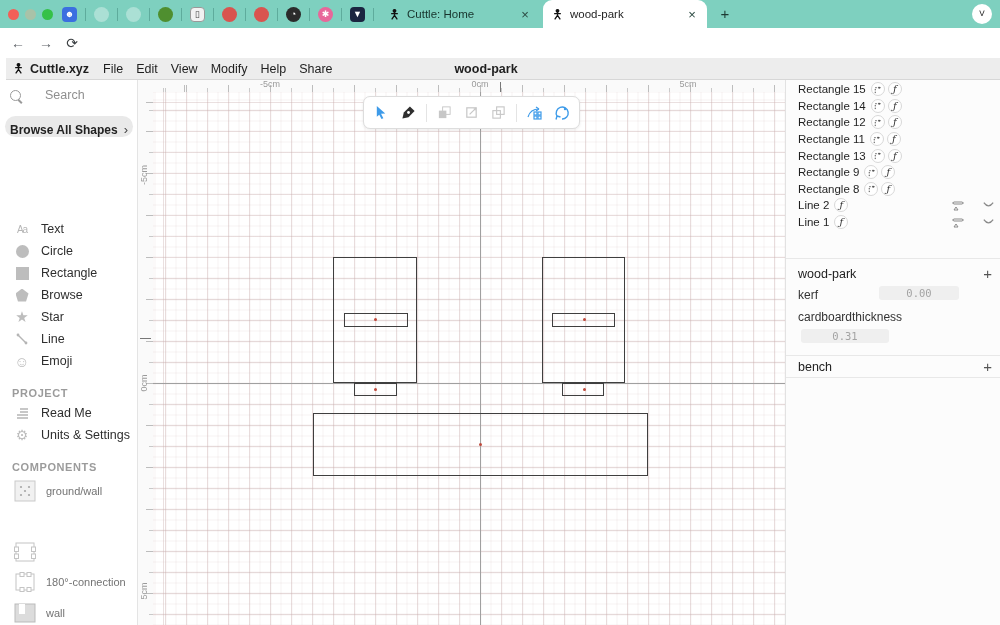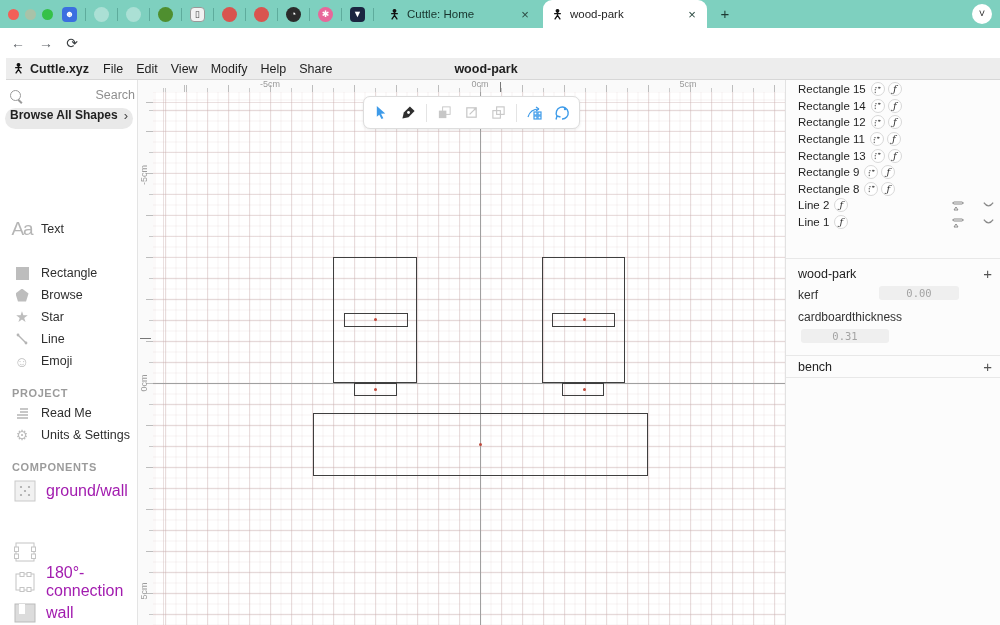--- a/index.html
+++ b/index.html
@@ -44,32 +44,32 @@
            display:flex;align-items:center;font-size:12.5px;color:#1e1e1e;box-sizing:border-box;}
   #menubar .brand{font-weight:700;margin:0 14px 0 6px;display:flex;align-items:center;gap:5px;}
   .menu-item{margin-right:13px;}
   #doc-title{position:absolute;left:400px;width:160px;text-align:center;font-weight:700;}
   
   #sidebar{position:absolute;left:0;top:80px;width:138px;height:545px;background:#fff;border-right:1px solid #e4e4e4;
            box-sizing:border-box;overflow:hidden;}
   #search-row{position:absolute;left:0;top:4px;width:138px;height:22px;display:flex;align-items:center;padding-left:10px;box-sizing:border-box;}
   .search-glass{width:9px;height:9px;border:1.5px solid #9a9a9a;border-radius:50%;position:relative;}
   .search-glass:after{content:"";position:absolute;left:8px;top:8px;width:5px;height:1.5px;background:#9a9a9a;transform:rotate(45deg);transform-origin:0 0;}
-  #search-input{border:0;outline:0;background:transparent;font-size:12.5px;color:#333;width:90px;margin-left:22px;text-align:right;}
+  #search-input{border:0;outline:0;background:transparent;font-size:12.5px;color:#333;width:90px;margin-left:22px;text-align:left;}
   #search-input::placeholder{color:#8f8f8f;}
-  #browse-btn{position:absolute;left:5px;top:28px;width:128px;height:21px;background:#e9e9e9;border-radius:11px;
-              display:flex;align-items:flex-start;justify-content:center;font-size:12px;font-weight:700;color:#222;gap:6px;}
+  #browse-btn{position:absolute;left:5px;top:36px;width:128px;height:21px;background:#e9e9e9;border-radius:11px;
+              display:flex;align-items:flex-end;justify-content:center;font-size:12px;font-weight:700;color:#222;gap:6px;}
   #browse-btn .chev{font-size:13px;font-weight:400;color:#444;}
   .side-row{position:absolute;left:0;width:138px;height:22px;display:flex;align-items:center;padding-left:12px;box-sizing:border-box;gap:9px;}
   .side-row .ic{width:20px;display:flex;align-items:center;justify-content:center;color:#bdbdbd;font-size:13px;flex:0 0 auto;}
   .side-row .lbl{font-size:12.5px;color:#2e2e2e;}
   .sec-hdr{position:absolute;left:12px;font-size:11px;letter-spacing:.6px;color:#9b9b9b;font-weight:700;}
   .comp-row{position:absolute;left:0;width:138px;height:30px;display:flex;align-items:center;padding-left:12px;box-sizing:border-box;gap:8px;}
   .comp-row .cic{width:26px;height:26px;display:flex;align-items:center;justify-content:center;flex:0 0 auto;}
-  .comp-row .lbl{font-size:16px;color:#a21caf;}
+  .comp-row .lbl{font-size:11px;color:#737373;}
   .pentagon{width:13px;height:13px;background:#bdbdbd;clip-path:polygon(50% 0,100% 38%,81% 100%,19% 100%,0 38%);}
   .sq{width:13px;height:13px;background:#bdbdbd;}
   .circ{width:13px;height:13px;background:#bdbdbd;border-radius:50%;}
   
   #ruler-corner{position:absolute;left:138px;top:80px;width:15px;height:12px;background:#fafafa;}
   #ruler-top{position:absolute;left:153px;top:80px;width:632px;height:12px;background:#fafafa;font-size:9px;color:#9a9a9a;}
   #ruler-top .tmin{position:absolute;bottom:0;left:0;right:0;height:4px;
     background:repeating-linear-gradient(to right,#c9c9c9 0 1px,transparent 1px 21px);background-position-x:12px;}
   #ruler-top .tmaj{position:absolute;bottom:0;left:0;right:0;height:7px;
     background:repeating-linear-gradient(to right,#bdbdbd 0 1px,transparent 1px 42px);background-position-x:33px;}
@@ -227,22 +227,28 @@
     <div id="search-row">
       <span class="search-glass"></span>
       <input id="search-input" placeholder="Search" style="">
     </div>
     <div id="browse-btn">
       <span>Browse All Shapes</span>
       <span class="chev">›</span>
     </div>
 
     <div class="side-row" style="top:138px">
-      <span class="ic" style="font-size:19px;color:#b5b5b5;letter-spacing:-1px">Aa</span>
+      <span class="ic" style="font-size:10px;color:#b5b5b5;letter-spacing:-1px">Aa</span>
       <span class="lbl">Text</span>
+    </div>
+    <div class="side-row" style="top:160px">
+      <span class="ic">
+          <span class="circ"></span>
+        </span>
+      <span class="lbl">Circle</span>
     </div>
     <div class="side-row" style="top:182px">
       <span class="ic">
           <span class="sq"></span>
         </span>
       <span class="lbl">Rectangle</span>
     </div>
     <div class="side-row" style="top:204px">
       <span class="ic">
           <span class="pentagon"></span>

